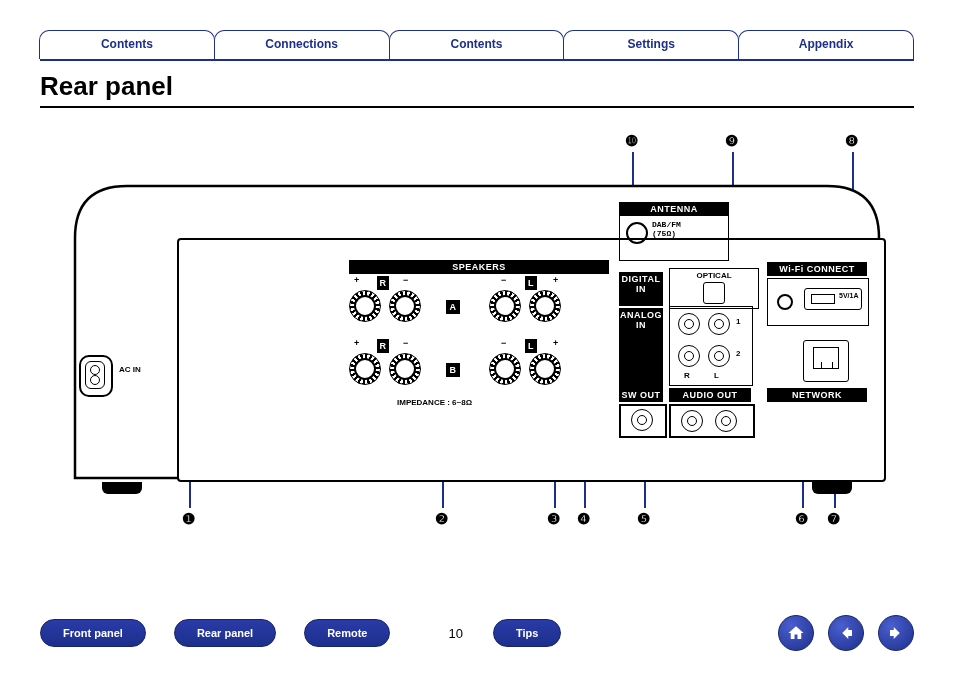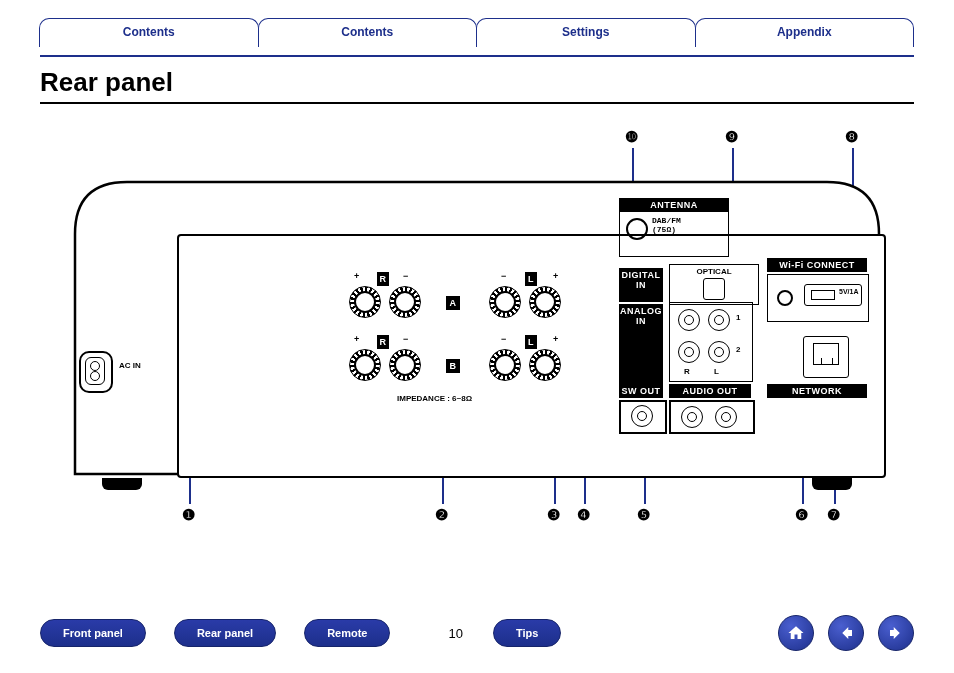--- a/index.html
+++ b/index.html
@@ -8,22 +8,23 @@
     font-family: Arial, Helvetica, sans-serif;
     background: #fff;
     width: 954px;
     height: 673px;
     position: relative;
     overflow: hidden;
   }
   
   .tabnav {
     display: flex;
-    padding: 18px 40px 8px 40px;
+    padding: 18px 40px 0 40px;
     gap: 0;
+    margin-top: 12px;
   }
   .tab {
     flex: 1;
     text-align: center;
     font-size: 12px;
     font-weight: bold;
     color: #1d2f8b;
     padding: 6px 0 8px 0;
     border: 1px solid #1d2f8b;
     border-bottom: none;
@@ -149,20 +150,21 @@
   .rca { width:20px; height:20px; border-radius:50%; position:absolute; display:flex; align-items:center; justify-content:center;}
   .rca::after{content:'';width:8px;height:8px;border:1px solid #000;border-radius:50%;}
   .terminal { width:30px; height:30px; border-radius:50%; position:absolute; background:repeating-conic-gradient(#000 0 10deg,#fff 10deg 20deg); }
   .terminal::after{content:'';position:absolute;inset:4px;border:2px solid #000;border-radius:50%;background:#fff;}
 </style>
 </head>
 <body>
 
 <div class="tabnav">
   <div class="tab">Contents</div>
+  <div class="tab">Connections</div>
   <div class="tab">Contents</div>
   <div class="tab">Settings</div>
   <div class="tab">Appendix</div>
 </div>
 <div class="tabline"></div>
 
 <div class="heading">
   <h1>Rear panel</h1>
 </div>
 
@@ -206,20 +208,23 @@
 
       <div style="position:absolute; left:-100px; top:115px; width:46px; height:40px;">
         <div style="width:30px;height:38px;border:2px solid #000;border-radius:10px;position:relative;">
           <div style="position:absolute;left:4px;top:4px;width:18px;height:26px;border:1px solid #000;border-radius:6px;"></div>
           <div style="position:absolute;left:9px;top:8px;width:8px;height:8px;border:1px solid #000;border-radius:50%;"></div>
           <div style="position:absolute;left:9px;top:18px;width:8px;height:8px;border:1px solid #000;border-radius:50%;"></div>
         </div>
       </div>
       <span class="sub" style="position:absolute; left:-60px; top:125px;">AC IN</span>
 
+      <div style="position:absolute; left:170px; top:20px; width:260px;">
+        <div class="labelbox">SPEAKERS</div>
+      </div>
 
       <div style="position:absolute; left:175px; top:35px; font-size:9px; font-weight:bold;">+</div>
       <div style="position:absolute; left:198px; top:36px; width:12px; text-align:center;" class="labelbox">R</div>
       <div style="position:absolute; left:224px; top:35px; font-size:9px; font-weight:bold;">−</div>
       <div style="position:absolute; left:322px; top:35px; font-size:9px; font-weight:bold;">−</div>
       <div style="position:absolute; left:346px; top:36px; width:12px; text-align:center;" class="labelbox">L</div>
       <div style="position:absolute; left:374px; top:35px; font-size:9px; font-weight:bold;">+</div>
       <div class="terminal" style="left:170px; top:50px;"></div>
       <div class="terminal" style="left:210px; top:50px;"></div>
       <div class="terminal" style="left:310px; top:50px;"></div>

